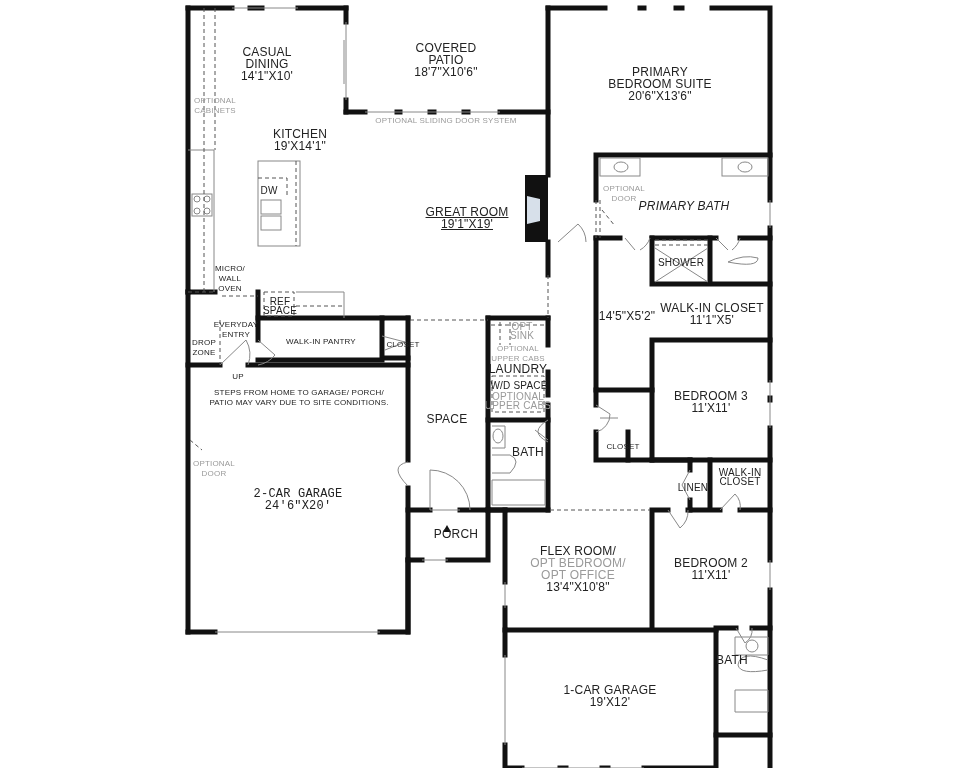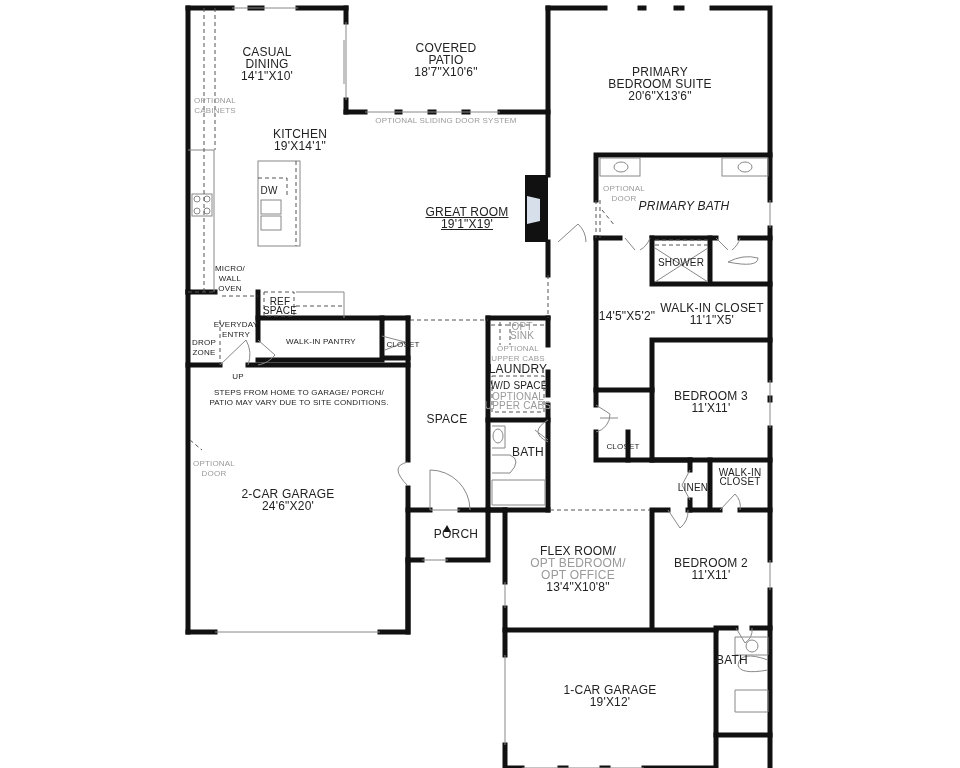--- a/index.html
+++ b/index.html
@@ -216,21 +216,21 @@
 <div class="lbl" style="left:528px;top:446px;">BATH</div>
 <div class="lbl sm gray" style="left:214px;top:459px;">
   <span>OPTIONAL</span>
   <span>DOOR</span>
 </div>
 <div class="lbl xs" style="left:740px;top:468px;">
   <span>WALK-IN</span>
   <span>CLOSET</span>
 </div>
 <div class="lbl xs" style="left:693px;top:483px;">LINEN</div>
-<div class="lbl" style="left:288px;top:488px;">
+<div class="lbl" style="left:298px;top:488px;font-family:Liberation Mono, monospace;">
   <span>2-CAR GARAGE</span>
   <span>24'6"X20'</span>
 </div>
 <div class="lbl" style="left:456px;top:528px;">PORCH</div>
 <div class="lbl" style="left:578px;top:545px;">
   <span>FLEX ROOM/</span>
   <span class="g">OPT BEDROOM/</span>
   <span class="g">OPT OFFICE</span>
   <span>13'4"X10'8"</span>
 </div>

